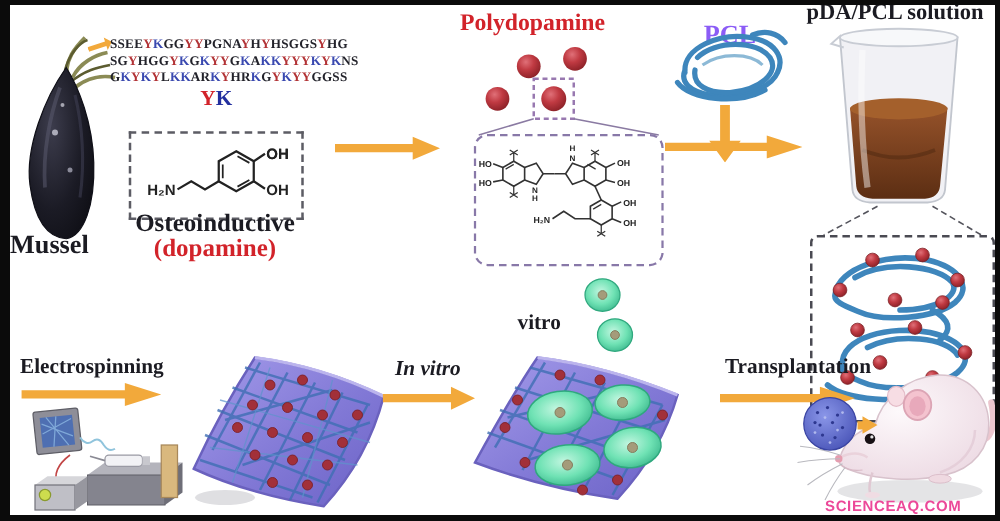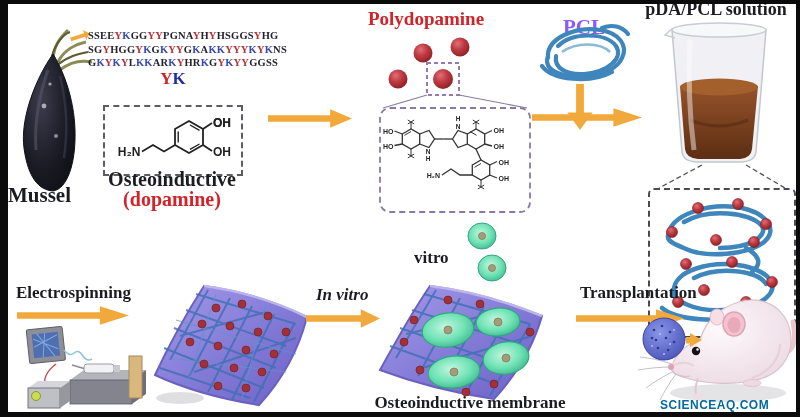--- a/index.html
+++ b/index.html
@@ -20,21 +20,21 @@
   .arrow{position:absolute;background:#F2A93B;}
   .arrow-r{clip-path:polygon(0 36%,74% 36%,74% 10%,100% 50%,74% 90%,74% 64%,0 64%);}
   .arrow-d{clip-path:polygon(36% 0,64% 0,64% 62%,95% 62%,50% 100%,5% 62%,36% 62%);}
   
   .dashbox{position:absolute;border:2px dashed #5c5c64;background:transparent;}
   .dashbox.dark{border-color:#4a4a52;border-radius:6px;}
   svg{display:block;}
   svg text{font-family:"Liberation Sans",sans-serif;font-weight:700;fill:#222;}
   .frame{position:absolute;background:#0b0b0b;z-index:30;}
   #watermark{position:absolute;left:660px;top:398px;font-family:"Liberation Sans",sans-serif;
-             font-size:12px;font-weight:700;color:#0369a1;letter-spacing:.5px;z-index:12;}
+             font-size:12px;font-weight:700;color:#ec4899;letter-spacing:.5px;z-index:12;}
 </style>
 </head>
 <body>
 
 <div id="canvas">
 
   <svg width="0" height="0" class="abs">
     <defs>
       <radialGradient id="sphG" cx="38%" cy="32%" r="75%">
         <stop offset="0%" stop-color="#E07078"></stop>
@@ -326,21 +326,20 @@
       <circle cx="78" cy="52" r="4" fill="#A49B7A" stroke="#857C5C" stroke-width=".8"></circle>
       <ellipse cx="128" cy="44" rx="22" ry="14" fill="url(#celG)" stroke="#2FA87E" stroke-width="1.2" transform="rotate(-5 128 44)"></ellipse>
       <circle cx="128" cy="44" r="4" fill="#A49B7A" stroke="#857C5C" stroke-width=".8"></circle>
       <ellipse cx="84" cy="94" rx="26" ry="16" fill="url(#celG)" stroke="#2FA87E" stroke-width="1.2" transform="rotate(-6 84 94)"></ellipse>
       <circle cx="84" cy="94" r="4" fill="#A49B7A" stroke="#857C5C" stroke-width=".8"></circle>
       <ellipse cx="136" cy="80" rx="23" ry="16" fill="url(#celG)" stroke="#2FA87E" stroke-width="1.2" transform="rotate(-10 136 80)"></ellipse>
       <circle cx="136" cy="80" r="4" fill="#A49B7A" stroke="#857C5C" stroke-width=".8"></circle>
     </g>
   </svg>
 
-  <div class="lbl ctr" style="left:360px;top:394px;width:220px;font-size:17px;z-index:11;">Osteoinductive membrane</div>
 
   <div class="lbl" style="left:580px;top:284px;font-size:17px;">Transplantation</div>
   <div class="arrow arrow-r" style="left:576px;top:307px;width:108px;height:23px;"></div>
 
   <svg class="abs" style="left:632px;top:250px;" width="168" height="162" viewBox="0 0 168 162">
     <ellipse cx="96" cy="143" rx="58" ry="9" fill="#D8D8DC" opacity=".7"></ellipse>
     <path d="M140,98 C158,110 166,96 161,72" stroke="#ECC6CE" stroke-width="5" fill="none" stroke-linecap="round"></path>
     <path d="M40,116 C44,102 56,94 68,90 C74,68 94,52 118,50 C142,49 158,66 159,88 C160,108 147,125 124,130 C98,136 70,133 54,128 C44,125 37,122 40,116 Z" fill="url(#ratG)" stroke="#D8C2CC" stroke-width="1.2"></path>
     <path d="M120,128 C138,122 148,108 148,94" stroke="#E2CBD6" stroke-width="2" fill="none" opacity=".8"></path>
     <ellipse cx="85" cy="67" rx="7" ry="8" fill="#F7DDE4" stroke="#E3BBC7"></ellipse>

